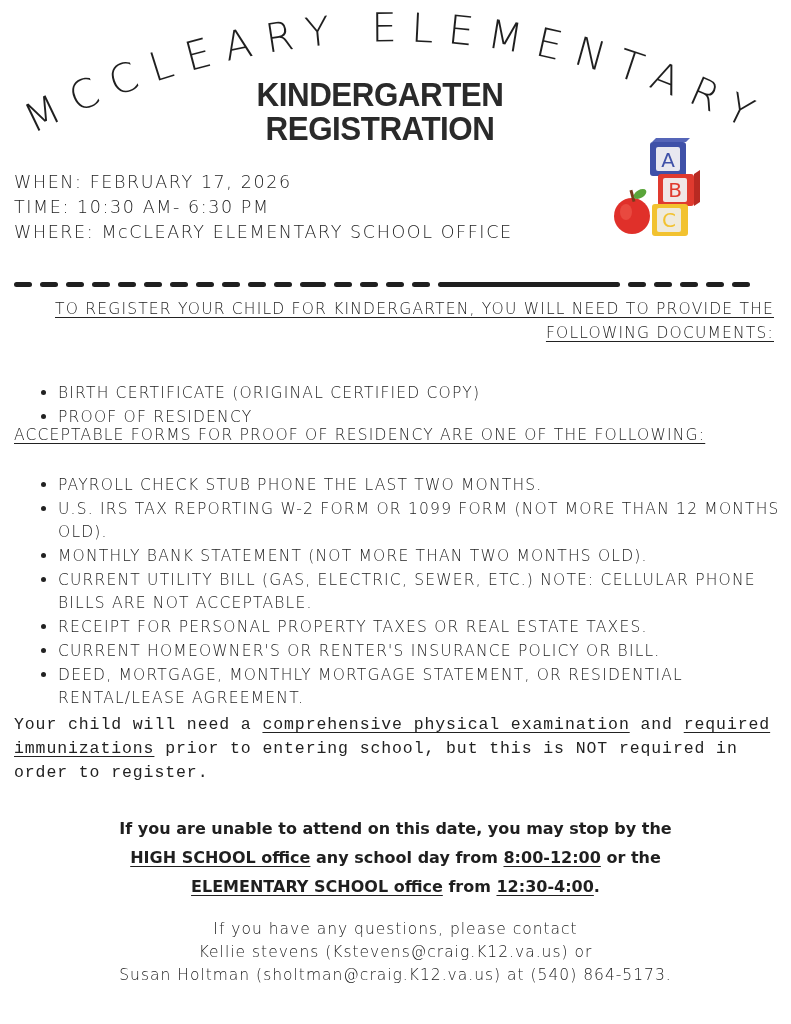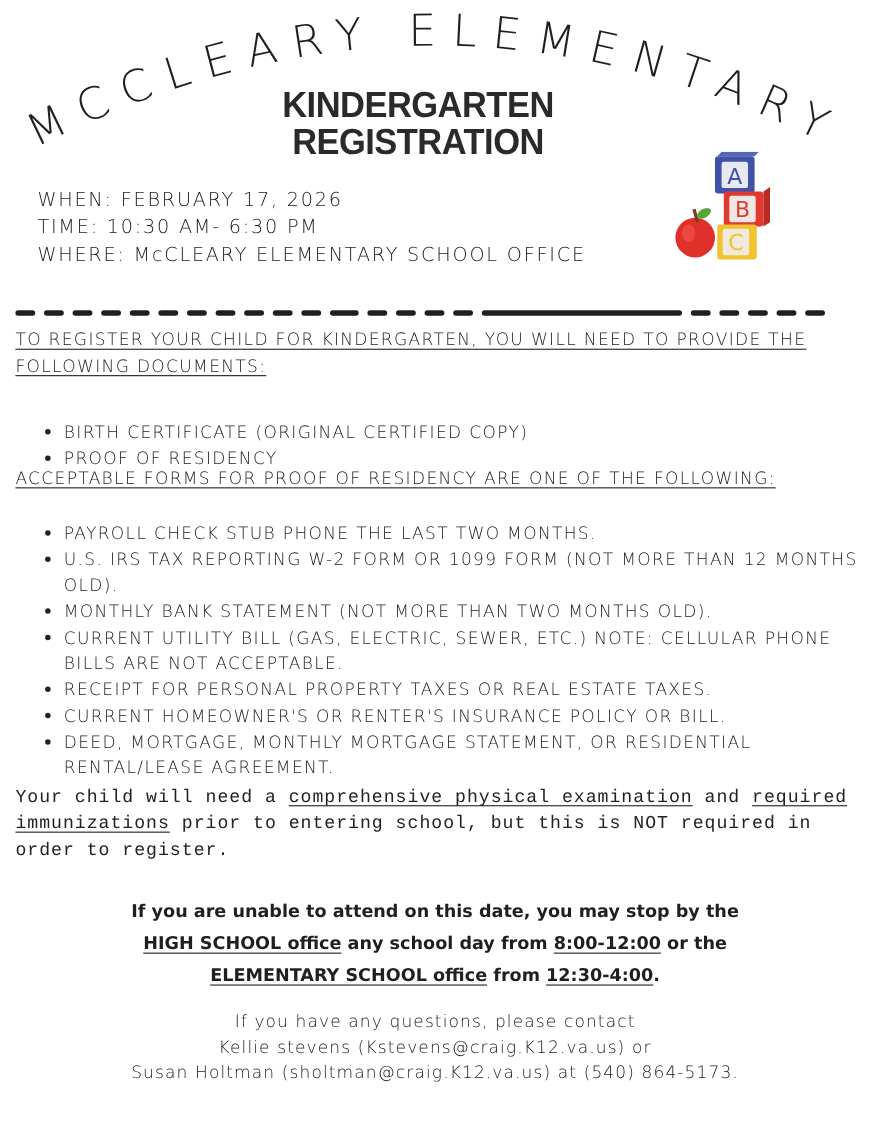--- a/index.html
+++ b/index.html
@@ -3,26 +3,26 @@
 <meta charset="utf-8">
 <style>
   html, body { margin: 0; padding: 0; background: #ffffff; }
   body { width: 791px; height: 1024px; position: relative; overflow: hidden; color: #222222; font-family: "DejaVu Sans", sans-serif; }
   .arc-title { position: absolute; left: 0; top: 0; width: 791px; height: 140px; }
   .arc-title svg { width: 791px; height: 140px; }
   .arc-title text { font-family: "DejaVu Sans", sans-serif; font-size: 40px; font-weight: 300; fill: #1f1f1f; letter-spacing: 14px; }
   .main-title { position: absolute; left: 240px; top: 78px; width: 280px; text-align: center; font-family: "Liberation Sans", sans-serif; font-weight: 900; font-size: 33px; line-height: 34px; color: #2a2a2a; letter-spacing: -0.5px; transform: scaleX(0.95); }
   .main-title div { font-weight: bold; }
   .info { position: absolute; left: 14px; top: 170px; font-size: 17.5px; line-height: 25px; letter-spacing: 1.6px; color: #222; font-family: "DejaVu Sans", sans-serif; font-weight: 300; }
-  .info div { white-space: nowrap; margin-left: 20px; }
+  .info div { white-space: nowrap; }
   .blocks { position: absolute; left: 612px; top: 138px; width: 92px; height: 100px; }
   .divider { position: absolute; left: 14px; top: 281px; width: 752px; height: 6px; display: flex; gap: 8px; align-items: center; }
   .divider .dash { height: 5px; border-radius: 3px; background: #1f1f1f; }
   .section { position: absolute; left: 14px; font-family: "DejaVu Sans", sans-serif; font-size: 15.5px; letter-spacing: 1.2px; color: #222; font-weight: 300; }
-  .u { text-decoration: underline; text-underline-offset: 3px; }
+  .u { text-decoration: underline; text-underline-offset: 3px; text-align: right; }
   .docs-heading { top: 297px; width: 760px; line-height: 24px; }
   ul.bullets { position: absolute; left: 20px; margin: 16px; padding: 0 0 0 22px; font-family: "DejaVu Sans", sans-serif; font-size: 15.5px; letter-spacing: 1.2px; line-height: 23px; color: #222; font-weight: 300; width: 740px; }
   ul.bullets li { margin: 0; padding-left: 0; }
   ul.bullets li::marker { font-size: 16px; }
   .docs-list { top: 365px; }
   .residency-heading { top: 426px; }
   .residency-list { top: 457px; }
   .physical { position: absolute; left: 14px; top: 713px; width: 760px; font-family: Liberation Mono, monospace; font-size: 16.5px; line-height: 24px; letter-spacing: 0.9px; color: #222; font-weight: 300; }
   .alt-times { position: absolute; left: 0; top: 814px; width: 791px; text-align: center; font-family: "DejaVu Sans", sans-serif; font-weight: bold; font-size: 16px; line-height: 29px; color: #1f1f1f; }
   .contact { position: absolute; left: 0; top: 918px; width: 791px; text-align: center; font-family: "DejaVu Sans", sans-serif; font-size: 15.5px; line-height: 23px; letter-spacing: 1px; color: #222; font-weight: 300; }

